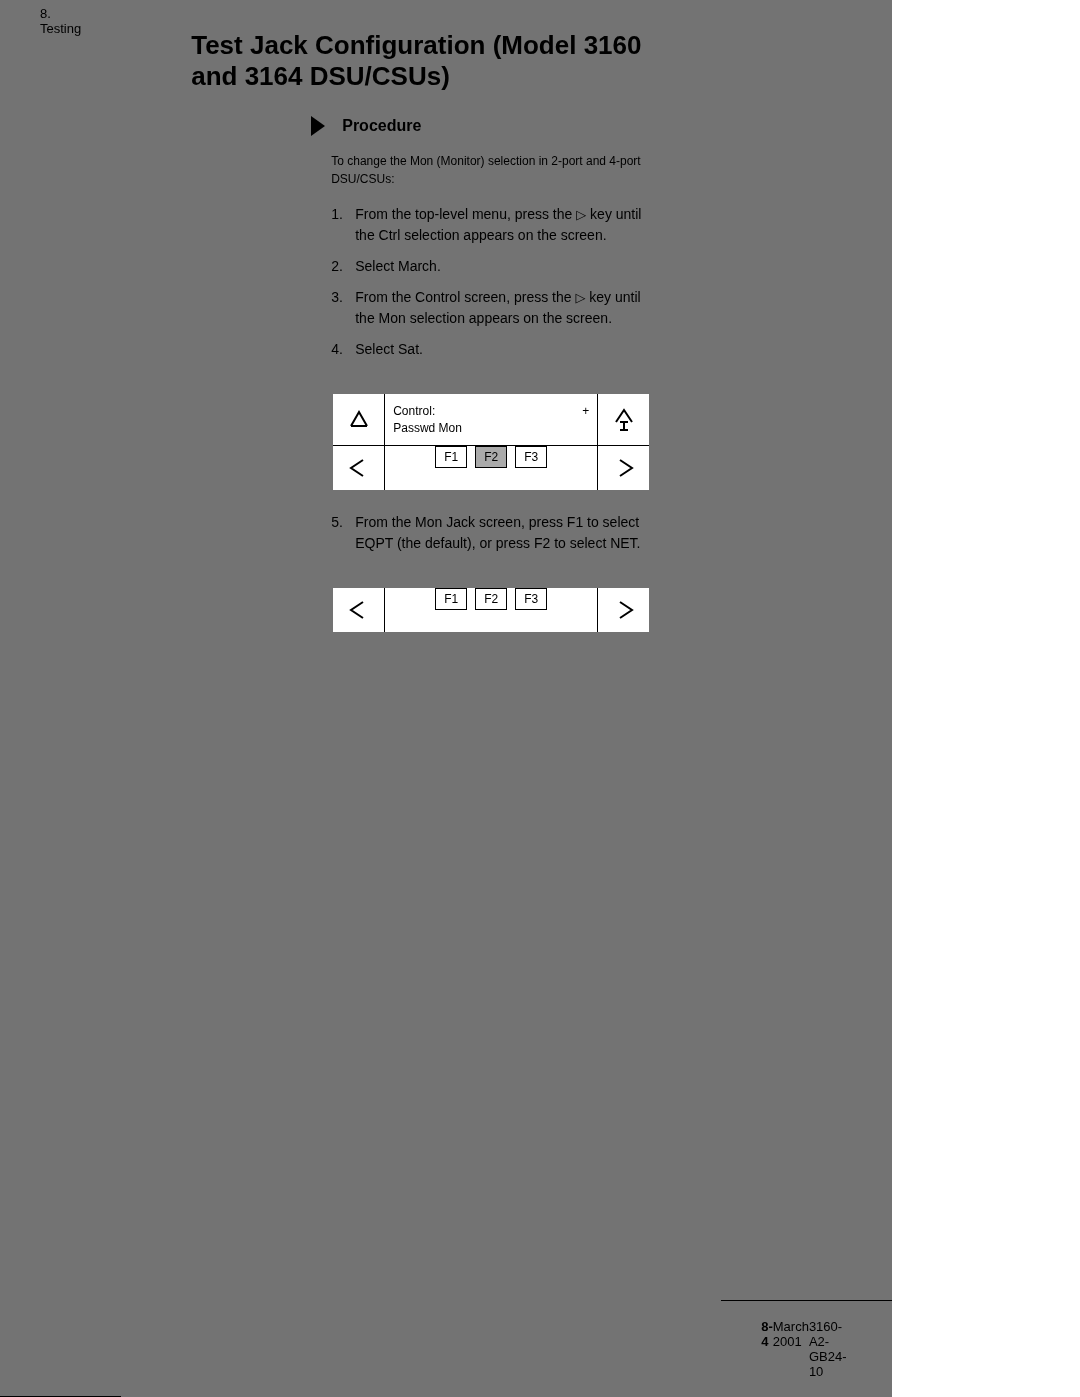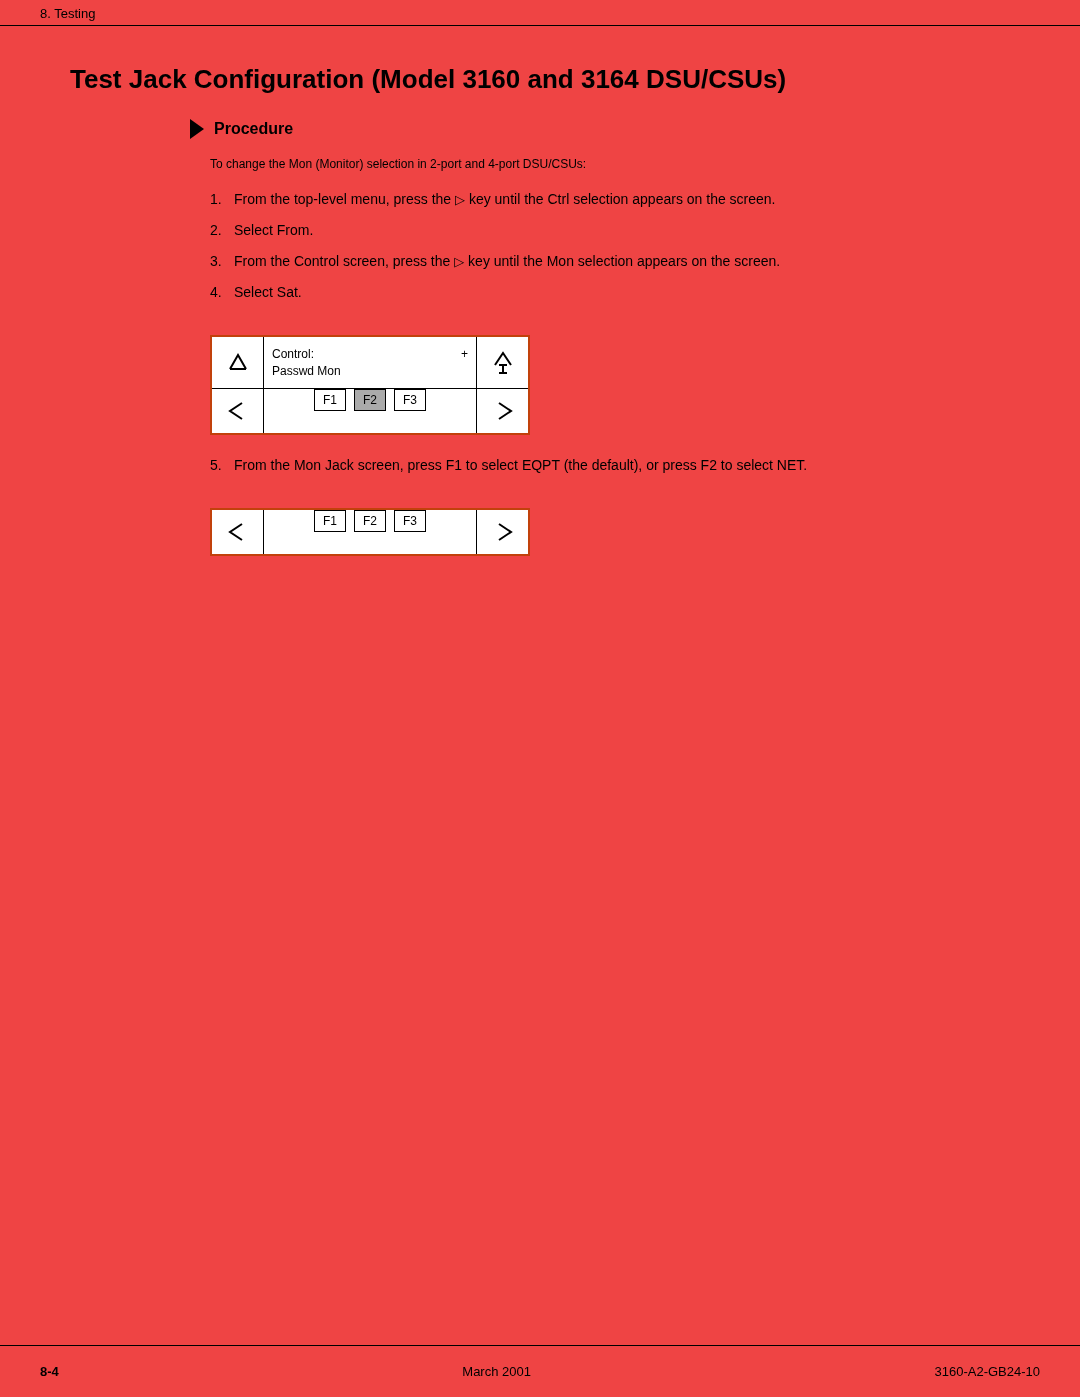--- a/index.html
+++ b/index.html
@@ -8,25 +8,25 @@
       background: #fff;
       font-family: Arial, Helvetica, sans-serif;
       font-size: 14px;
       color: #000;
       width: 1080px;
       min-height: 1397px;
       position: relative;
     }
 
     .page-container {
-      width: 1080px;
+      width: 892px;
       min-height: 1397px;
-      background: #ef4444;
-      display: flex;
-      flex-direction: column;
+      background: #737373;
+      display: flex;
+      flex-direction: row;
     }
 
     
     .header-bar {
       border-bottom: 1.5px solid #000;
       padding: 6px 40px 4px 40px;
       font-size: 13px;
       color: #000;
     }
 
@@ -36,21 +36,20 @@
       flex: 1;
     }
 
     
     .page-title {
       font-size: 26px;
       font-weight: bold;
       color: #000;
       margin-bottom: 24px;
       line-height: 1.2;
-      margin-top: 8px;
     }
 
     
     .procedure-heading {
       display: flex;
       align-items: center;
       margin-bottom: 16px;
       margin-left: 120px;
     }
 
@@ -60,20 +59,21 @@
       height: 0;
       border-top: 10px solid transparent;
       border-bottom: 10px solid transparent;
       border-left: 14px solid #000;
       margin-right: 10px;
     }
 
     .procedure-label {
       font-size: 16px;
       font-weight: bold;
+      margin-left: 7px;
     }
 
     
     .intro-text {
       margin-left: 140px;
       margin-bottom: 16px;
       font-size: 12px;
       line-height: 1.5;
     }
 
@@ -99,21 +99,21 @@
       flex: 1;
     }
 
     
     .device-diagram {
       margin: 16px 0 20px 140px;
       display: inline-block;
     }
 
     .device-box {
-      border: 2px solid #c2410c;
+      border: 2px solid #737373;
       width: 320px;
       padding: 0;
       background: #fff;
       position: relative;
     }
 
     .device-top-row {
       display: flex;
       align-items: stretch;
       border-bottom: 1.5px solid #000;
@@ -236,21 +236,21 @@
     
     <div class="numbered-list">
 
       <div class="list-item">
         <span class="list-num">1.</span>
         <span class="list-text">From the top-level menu, press the <span style="font-family: serif; font-size:13px;">▷</span> key until the Ctrl selection appears on the screen.</span>
       </div>
 
       <div class="list-item">
         <span class="list-num">2.</span>
-        <span class="list-text">Select From.</span>
+        <span class="list-text">Select March.</span>
       </div>
 
       <div class="list-item">
         <span class="list-num">3.</span>
         <span class="list-text">From the Control screen, press the <span style="font-family: serif; font-size:13px;">▷</span> key until the Mon selection appears on the screen.</span>
       </div>
 
       <div class="list-item">
         <span class="list-num">4.</span>
         <span class="list-text">Select Sat.</span>

